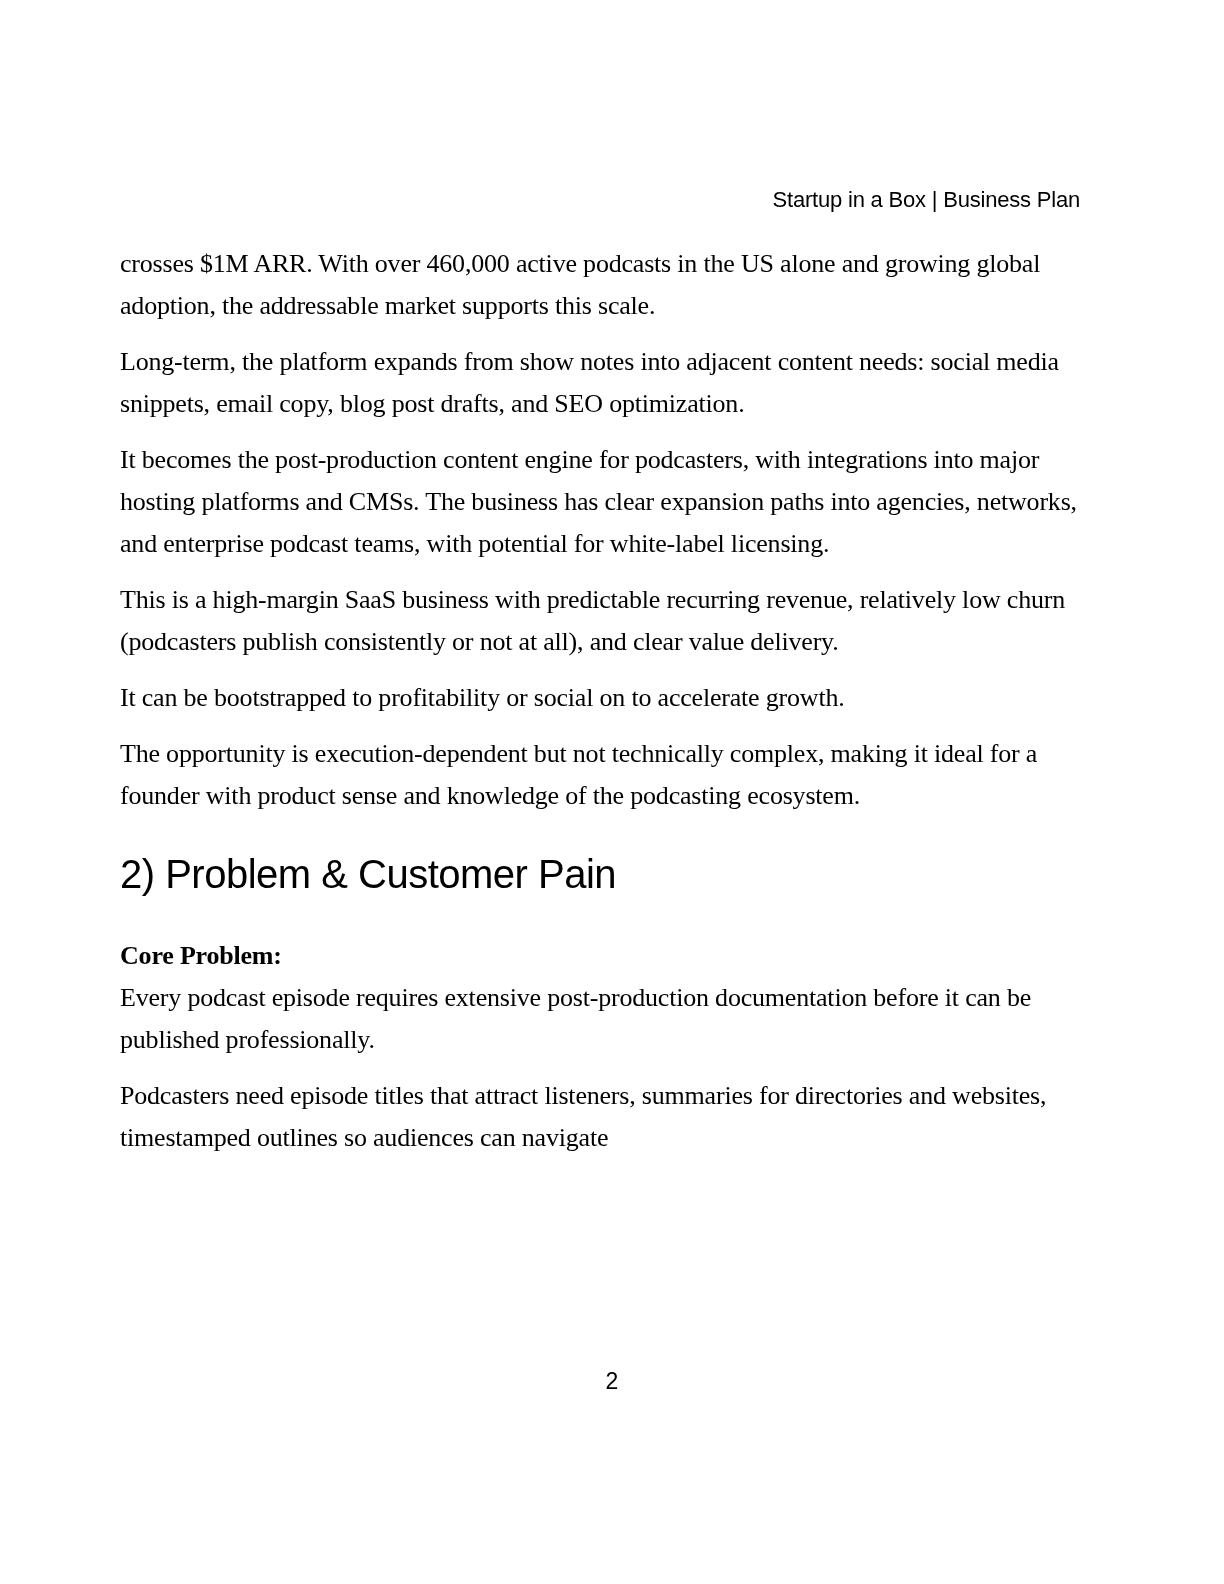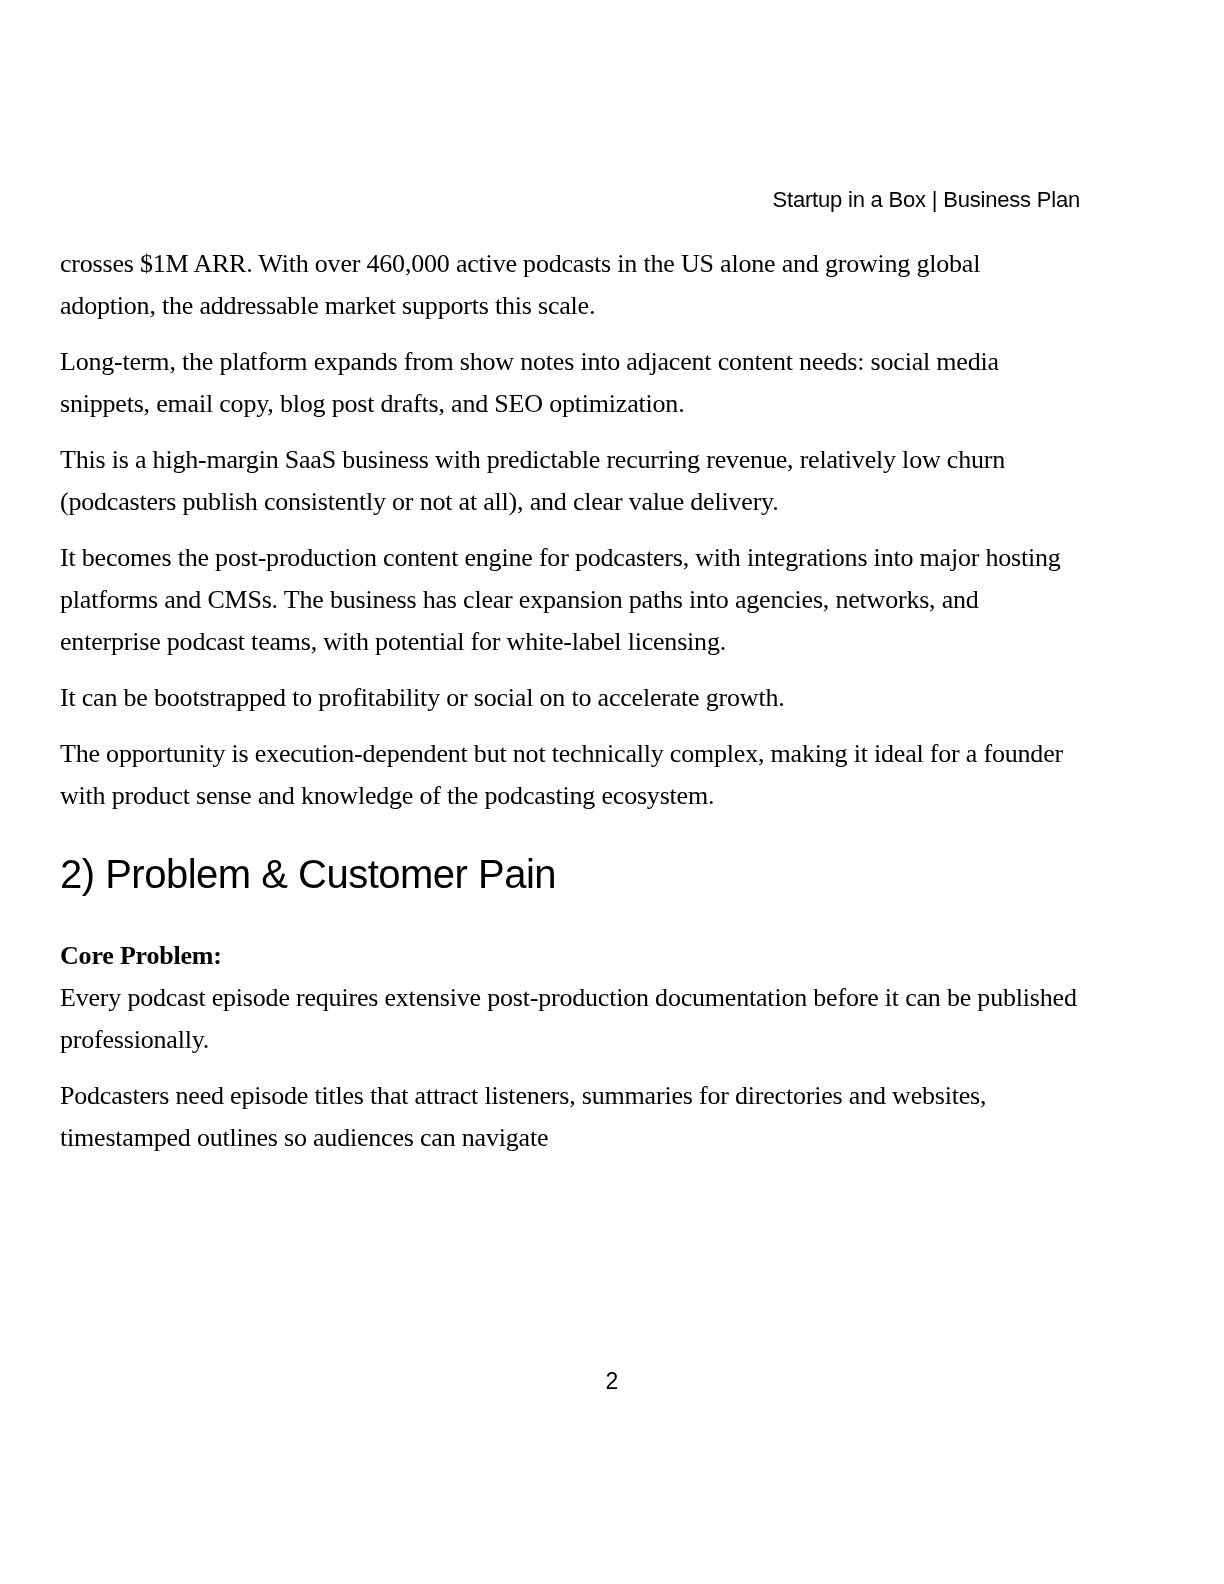--- a/index.html
+++ b/index.html
@@ -8,21 +8,21 @@
     background: #ffffff;
   }
   .page {
     position: relative;
     width: 1224px;
     height: 1584px;
     margin: 0 auto;
     background: #ffffff;
     color: #000000;
     box-sizing: border-box;
-    padding: 186px 144px 0 60px;
+    padding: 186px 144px 0 120px;
     font-family: "Liberation Sans", sans-serif;
     overflow: hidden;
   }
   .doc-header {
     text-align: right;
     font-size: 22px;
     line-height: 28px;
     letter-spacing: -0.2px;
     margin: 0 0 29px 0;
   }
@@ -57,23 +57,23 @@
 <body>
 
 <div class="page">
 
   <div class="doc-header">Startup in a Box | Business Plan</div>
 
   <p class="para">crosses $1M ARR. With over 460,000 active podcasts in the US alone and growing global adoption, the addressable market supports this scale.</p>
 
   <p class="para">Long-term, the platform expands from show notes into adjacent content needs: social media snippets, email copy, blog post drafts, and SEO optimization.</p>
 
+  <p class="para">It becomes the post-production content engine for podcasters, with integrations into major hosting platforms and CMSs. The business has clear expansion paths into agencies, networks, and enterprise podcast teams, with potential for white-label licensing.</p>
+
   <p class="para">This is a high-margin SaaS business with predictable recurring revenue, relatively low churn (podcasters publish consistently or not at all), and clear value delivery.</p>
-
-  <p class="para">It becomes the post-production content engine for podcasters, with integrations into major hosting platforms and CMSs. The business has clear expansion paths into agencies, networks, and enterprise podcast teams, with potential for white-label licensing.</p>
 
   <p class="para">It can be bootstrapped to profitability or social on to accelerate growth.</p>
 
   <p class="para">The opportunity is execution-dependent but not technically complex, making it ideal for a founder with product sense and knowledge of the podcasting ecosystem.</p>
 
   <h1 class="section-heading">2) Problem &amp; Customer Pain</h1>
 
   <p class="para">
     <span class="bold-run">Core Problem:</span><br>
     <span>Every podcast episode requires extensive post-production documentation before it can be published professionally.</span>

